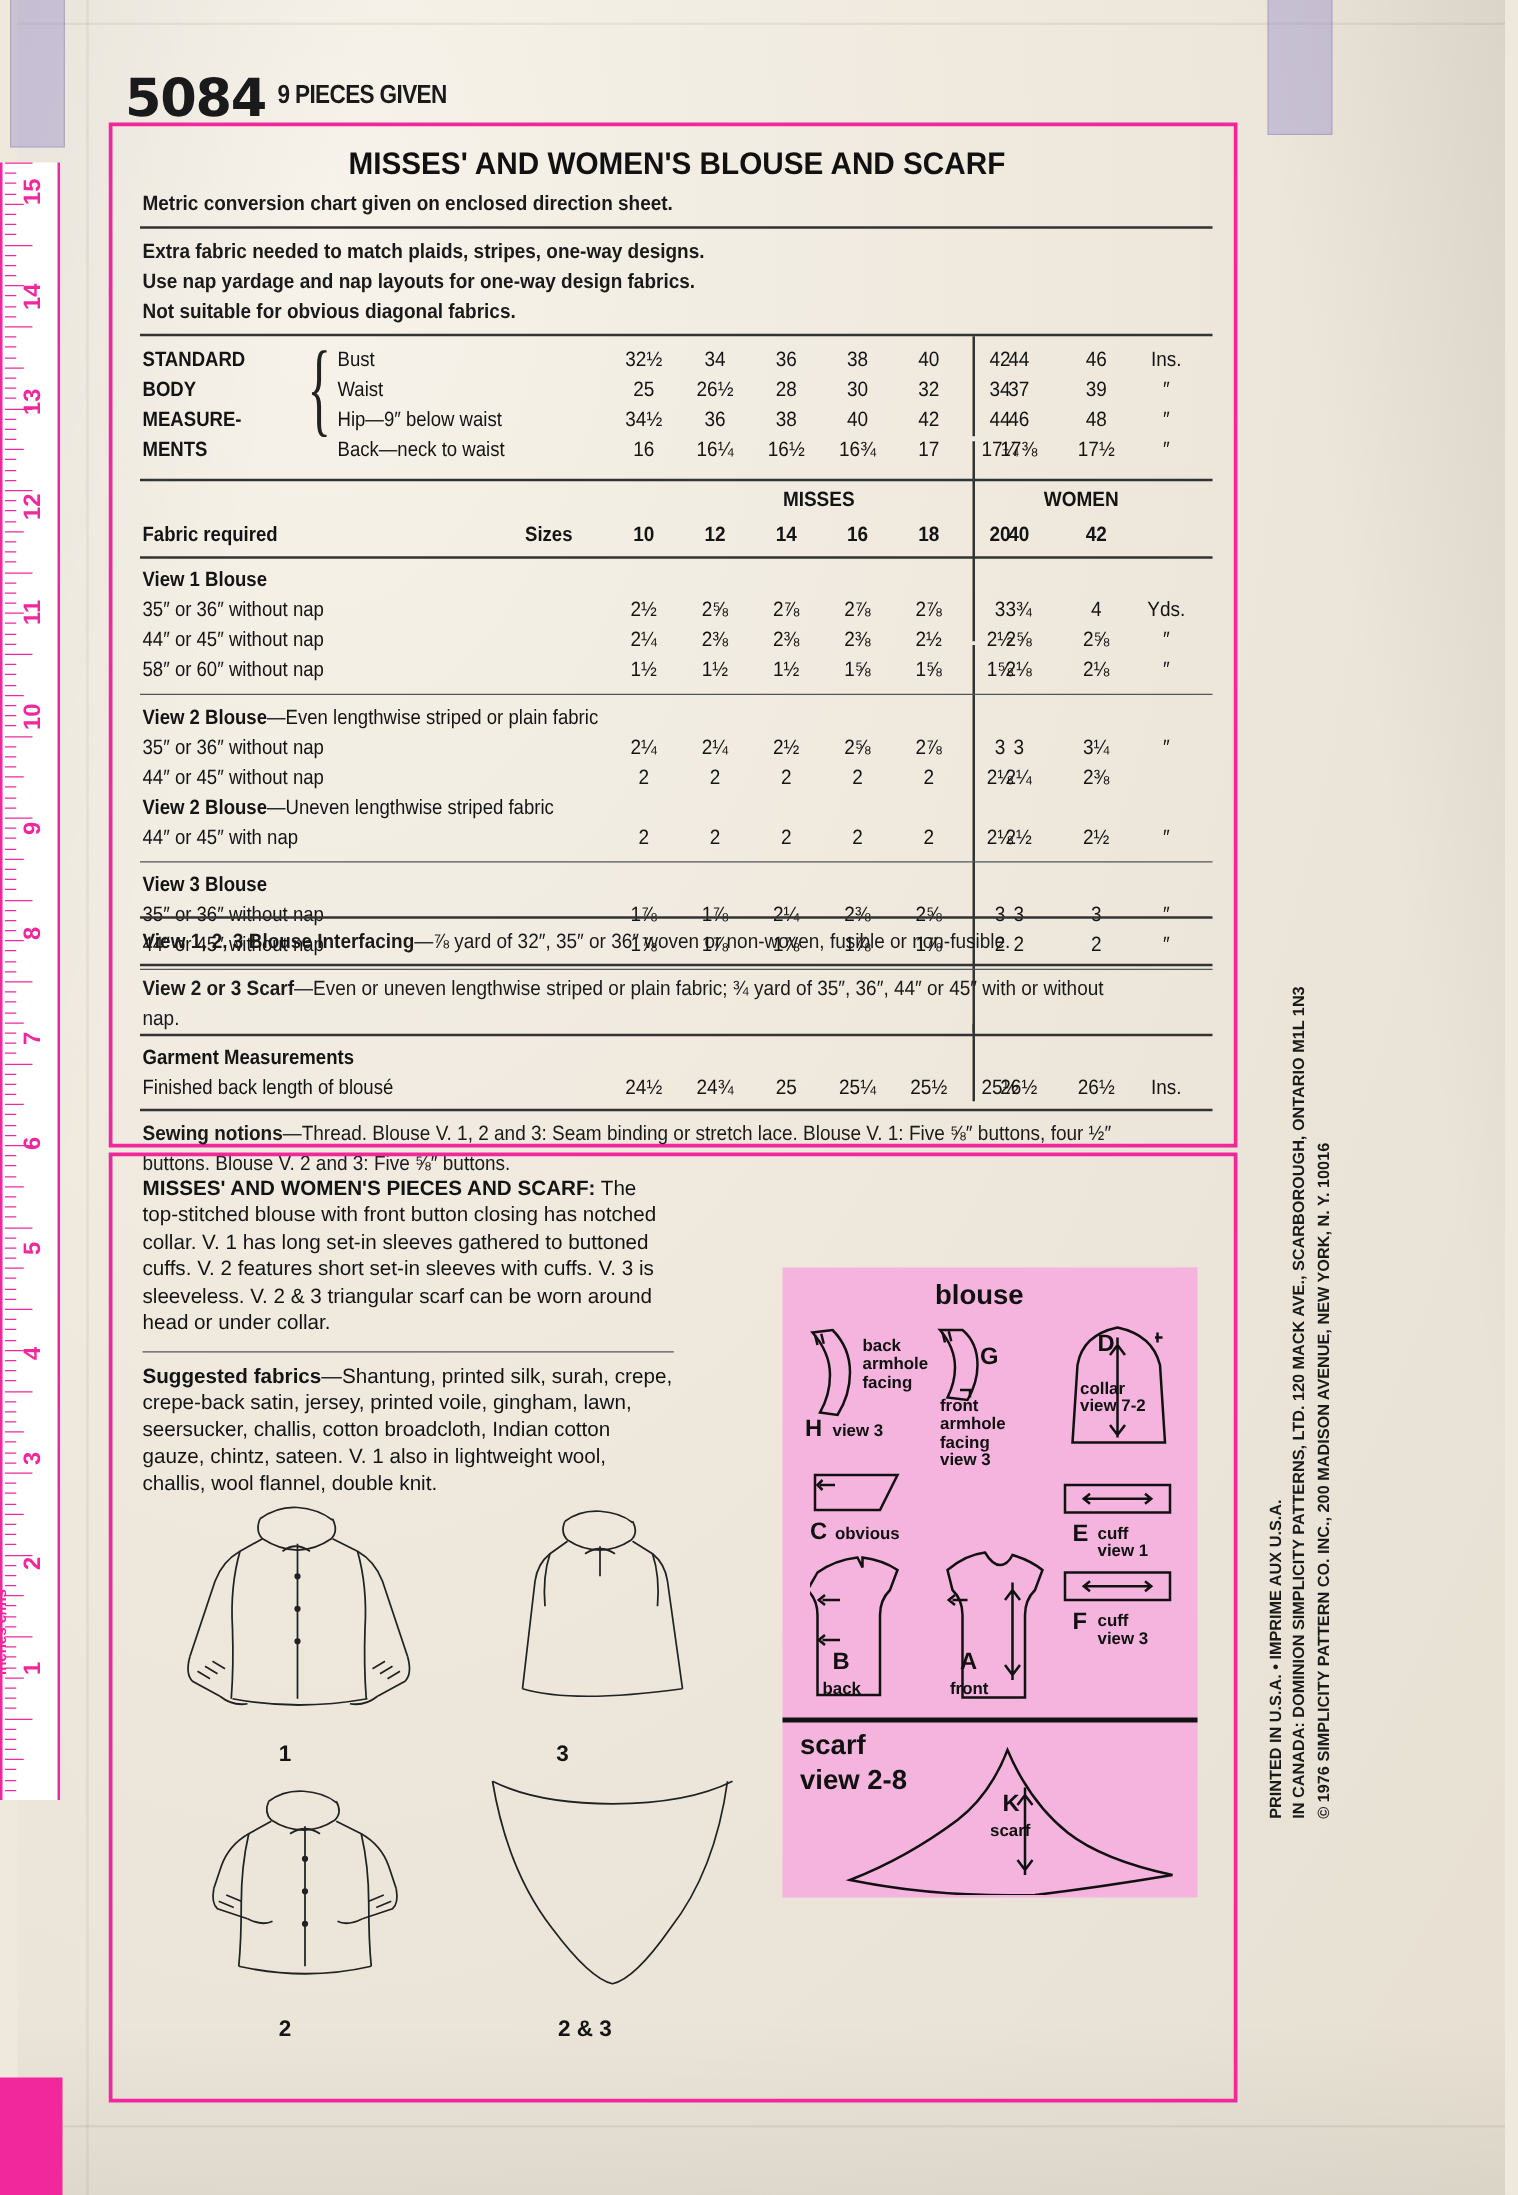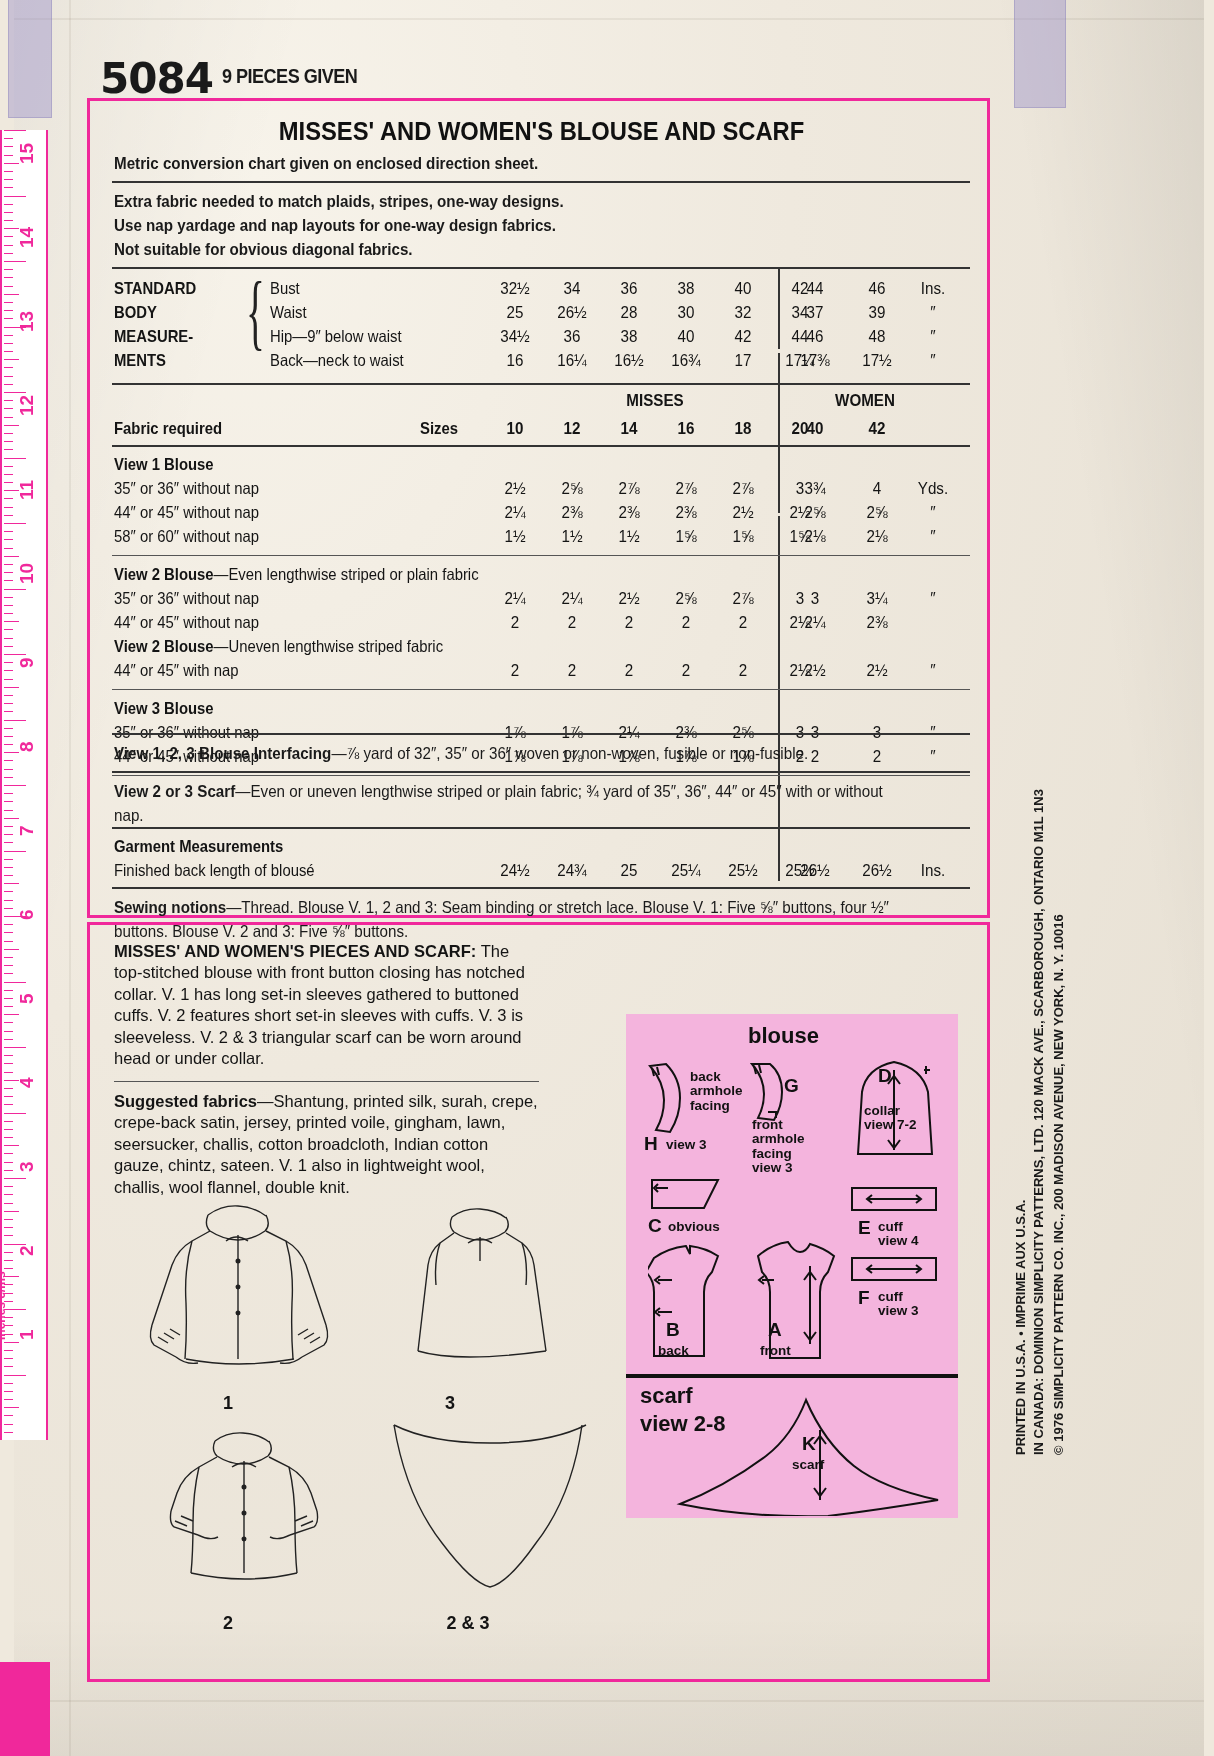--- a/index.html
+++ b/index.html
@@ -544,21 +544,21 @@
 
     <svg style="position:absolute;left:222px;top:168px;" width="96" height="34" viewBox="0 0 96 34">
       <g fill="none" stroke="#111" stroke-width="2">
         <path d="M4 6 L88 6 L88 28 L4 28 z"></path>
         <path d="M20 17 l52 0 M24 13 l-5 4 l5 4 M68 13 l5 4 l-5 4"></path>
       </g>
     </svg>
     <div class="dlabel letter" style="left:232px;top:204px;">E</div>
     <div class="dlabel" style="left:252px;top:206px;">
       <span>cuff</span><br>
-      <span>view 4</span>
+      <span>view 1</span>
     </div>
 
     <svg style="position:absolute;left:222px;top:240px;" width="96" height="32" viewBox="0 0 96 32">
       <g fill="none" stroke="#111" stroke-width="2">
         <path d="M4 4 L88 4 L88 26 L4 26 z"></path>
         <path d="M20 15 l52 0 M24 11 l-5 4 l5 4 M68 11 l5 4 l-5 4"></path>
       </g>
     </svg>
     <div class="dlabel letter" style="left:232px;top:274px;">F</div>
     <div class="dlabel" style="left:252px;top:276px;">

